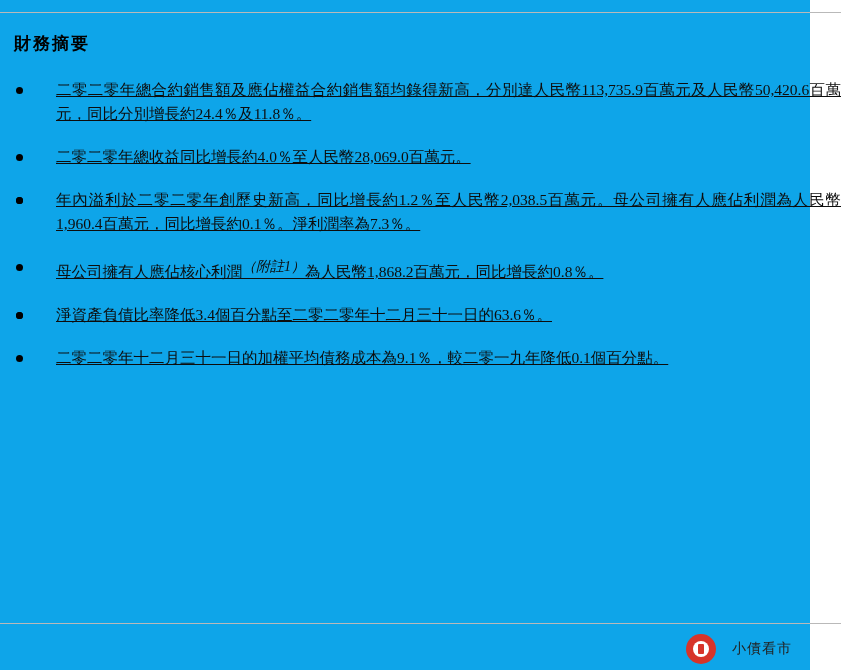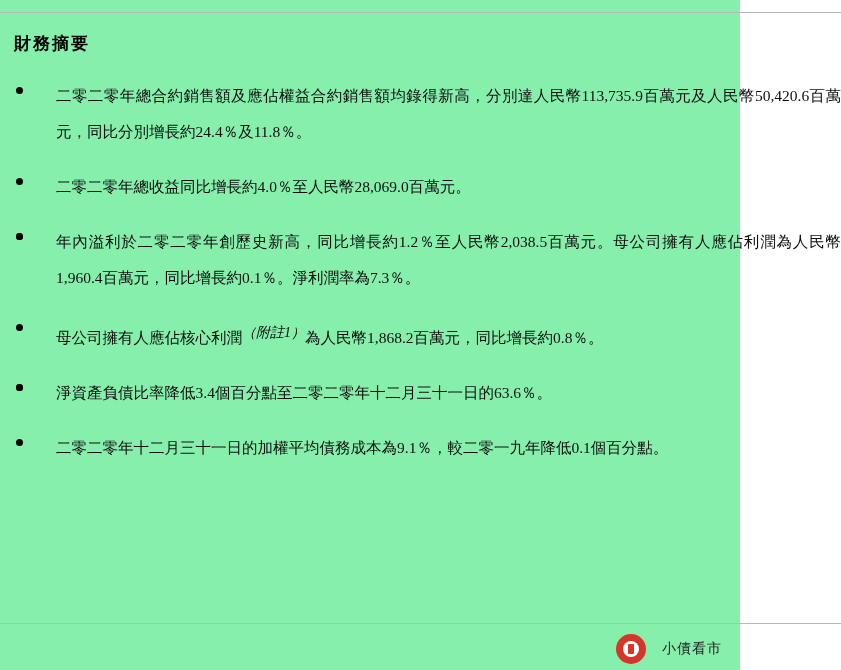--- a/index.html
+++ b/index.html
@@ -12,23 +12,23 @@
     height: 670px;
     font-family: "Liberation Serif", "DejaVu Serif", serif;
     color: #111111;
     position: relative;
     overflow: hidden;
   }
   .page {
     position: absolute;
     left: 0;
     top: 0;
-    width: 740px;
+    width: 810px;
     height: 670px;
-    background: #86efac;
+    background: #0ea5e9;
     box-sizing: border-box;
   }
   .rule-top {
     position: absolute;
     left: 0;
     top: 12px;
     width: 841px;
     height: 1px;
     background: #b9b9b9;
   }
@@ -56,24 +56,25 @@
     width: 841px;
     padding: 0;
     margin: 0;
     list-style: none;
   }
   .item {
     position: relative;
     padding-left: 56px;
     margin-bottom: 19px;
     font-size: 15.5px;
-    line-height: 36px;
+    line-height: 24px;
     text-align: justify;
     text-justify: inter-ideograph;
     color: #0d0d0d;
+    text-decoration: underline;
   }
   .bullet {
     position: absolute;
     left: 16px;
     top: 9px;
     width: 7px;
     height: 7px;
     background: #000000;
     border-radius: 50%;
   }

